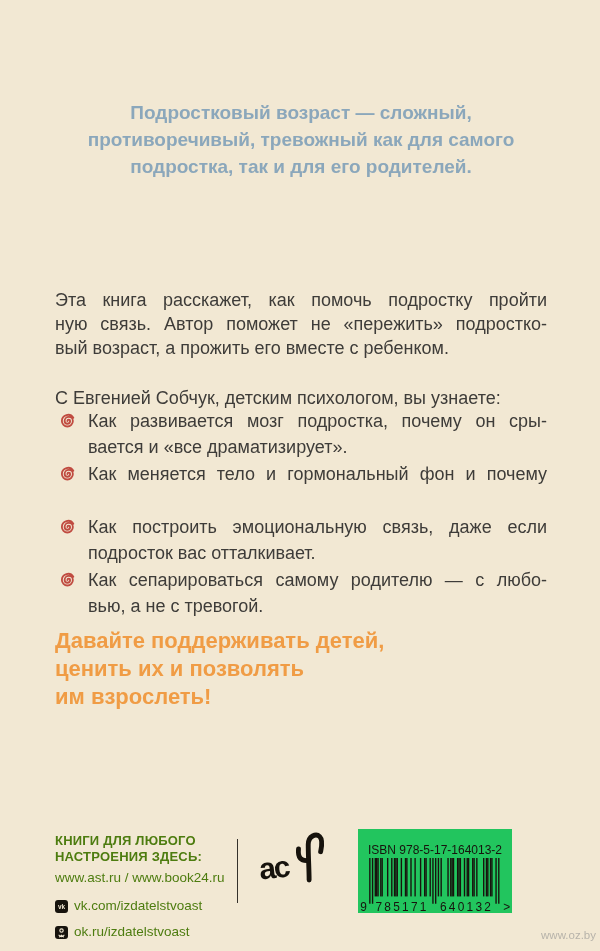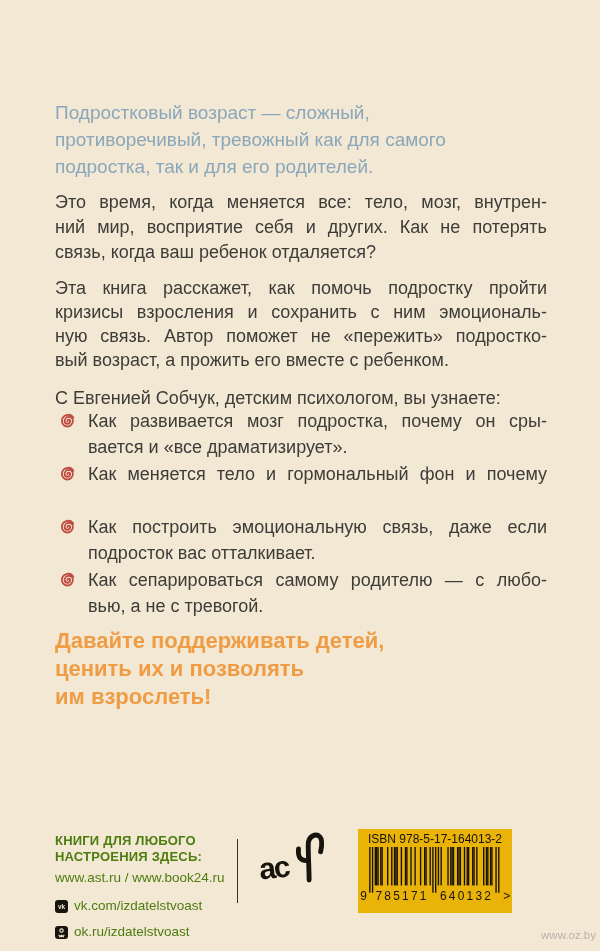--- a/index.html
+++ b/index.html
@@ -9,26 +9,27 @@
     width:600px; height:951px;
     background:#f2e8d3;
     font-family:"Liberation Sans","DejaVu Sans",sans-serif;
     color:#3e3c39;
     overflow:hidden;
     margin:0 auto;
   }
   .abs { position:absolute; }
   .intro {
     left:55px; top:99px; width:492px;
-    font-size:19px; line-height:27px; font-weight:normal;
+    font-size:19px; line-height:27px; font-weight:bold;
     color:#8ba7bb;
+    text-align:center;
   }
   .para { left:55px; width:492px; font-size:18px; }
   .p1 { top:190px; line-height:25px; }
-  .p2 { top:276px; line-height:24px; }
+  .p2 { top:288px; line-height:24px; }
   .jl { text-align:justify; text-align-last:justify; -moz-text-align-last:justify; }
   .leadin { left:55px; top:386px; width:492px; font-size:18px; line-height:24px; }
   .bullets { left:55px; top:408px; width:492px; }
   .bullet-row { display:flex; align-items:flex-start; margin-bottom:1px; min-height:52px; }
   .bullet-icon { flex:0 0 22px; width:22px; height:22px; margin:2px 11px 0 0; }
   .bullet-text { flex:1; font-size:18px; line-height:26px; }
   .cta {
     left:55px; top:627px; width:492px;
     text-align:left; font-size:22px; line-height:28px; font-weight:bold;
     color:#f09c45;
@@ -43,46 +44,40 @@
   .logo { position:relative; width:100px; height:58px; }
   .logo-ac {
     position:absolute; left:12px; bottom:2px;
     font-size:30px; font-weight:bold; letter-spacing:-2px;
     transform:rotate(-6deg); color:#17130d;
   }
   .logo-cactus { position:absolute; right:14px; top:0; }
   .pubname { margin-top:3px; font-size:9.5px; line-height:13px; font-weight:bold; letter-spacing:0.5px; }
   .barcode-box {
     left:358px; top:829px; width:154px; height:84px;
-    background:#eab308; padding-top:3px; text-align:center;
+    background:#22c55e; padding-top:14px; text-align:center;
   }
   .isbn { font-size:12px; line-height:14px; color:#17130d; }
   .barcode-svg { width:150px; height:64px; display:block; margin:1px auto 0; }
   .watermark { right:4px; top:929px; font-size:11.5px; color:#b7b3aa; }
 </style>
 </head>
 <body>
 
 <div class="cover">
 
   <div class="abs intro">
       <div>Подростковый возраст — сложный,</div>
       <div>противоречивый, тревожный как для самого</div>
       <div>подростка, так и для его родителей.</div>
     </div>
 
-  <div class="abs para p1">
-      <div class="jl">Это время, когда меняется все: тело, мозг, внутрен-</div>
-      <div class="jl">ний мир, восприятие себя и других. Как не потерять</div>
-      <div>связь, когда ваш ребенок отдаляется?</div>
-    </div>
 
   <div class="abs para p2">
       <div class="jl">Эта книга расскажет, как помочь подростку пройти</div>
-      <div class="jl">кризисы взросления и сохранить с ним эмоциональ-</div>
       <div class="jl">ную связь. Автор поможет не «пережить» подростко-</div>
       <div>вый возраст, а прожить его вместе с ребенком.</div>
     </div>
 
   <div class="abs leadin">С Евгенией Собчук, детским психологом, вы узнаете:</div>
 
   <div class="abs bullets">
     <div class="bullet-row">
       <svg class="bullet-icon" viewBox="0 0 24 24">
         <path d="M13.5 12 a1.5,1.5 0 0,1 3,0 a3,3 0 0,1 -6,0 a4.5,4.5 0 0,1 9,0 a6,6 0 0,1 -12,0 a6.8,6.8 0 0,1 12.5,-3.6" fill="none" stroke="#c04b40" stroke-width="2" stroke-linecap="round"></path>

